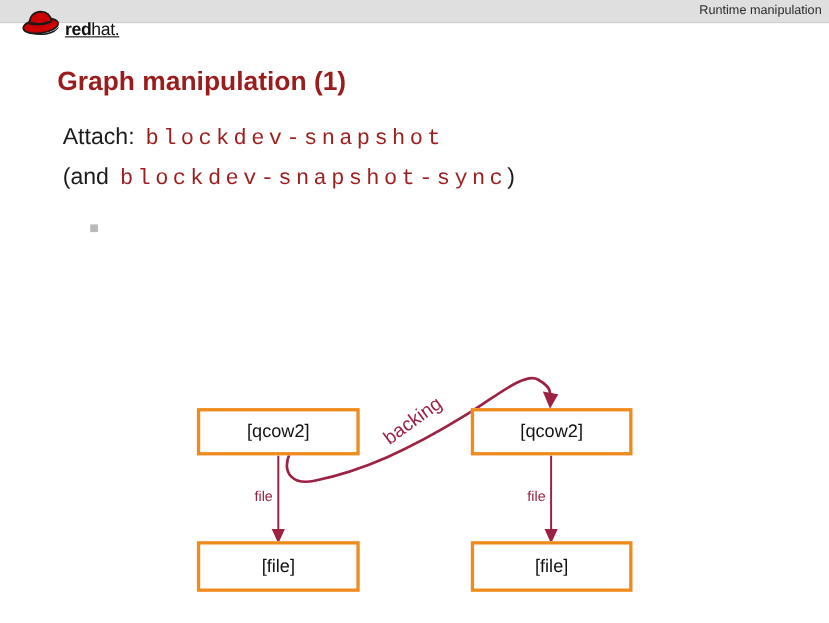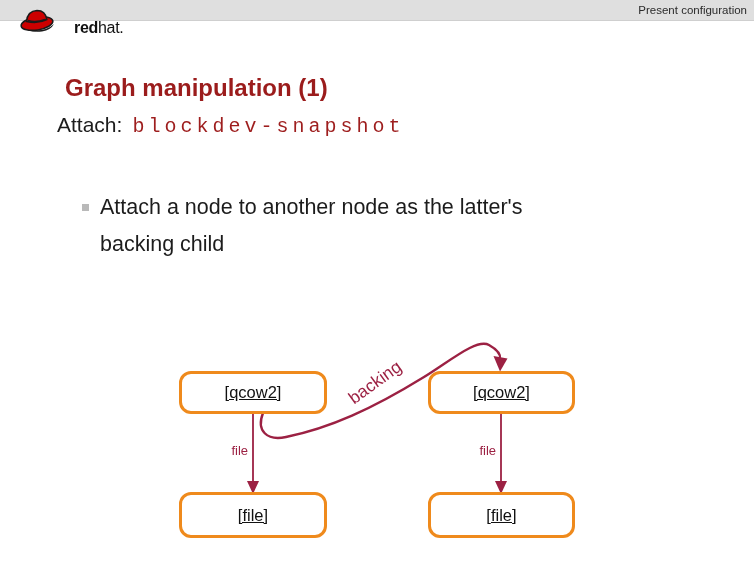--- a/index.html
+++ b/index.html
@@ -12,81 +12,78 @@
        font-family:"Liberation Sans",sans-serif;position:relative;}
   .slide{position:absolute;inset:0;}
   
   .topbar{position:absolute;left:0;top:0;width:754px;height:20px;
           background:var(--topbar-bg);border-bottom:1px solid #cfcfcf;
           text-align:right;line-height:20px;font-size:11.5px;color:var(--topbar-text);}
   .topbar span{padding-right:7px;}
   
   .logo{position:absolute;left:18px;top:5px;height:30px;display:flex;align-items:flex-end;}
   .logo svg{width:38px;height:28px;display:block;}
-  .logo-text{font-size:16px;color:#111;margin-left:18px;line-height:15px;letter-spacing:-0.3px;}
+  .logo-text{font-size:16px;color:#111;margin-left:3px;line-height:15px;letter-spacing:-0.3px;text-decoration:underline;}
   .logo-text b{font-weight:800;}
   .logo-text i{font-style:normal;font-weight:500;}
   
-  .title{position:absolute;left:52px;top:61px;margin:13px;font-size:24px;font-weight:700;
+  .title{position:absolute;left:52px;top:61px;margin:0;font-size:24px;font-weight:700;
          color:var(--accent-red);}
   
   .para{position:absolute;left:57px;top:108px;font-size:21px;color:var(--text-black);
         line-height:34px;}
   .code{font-family:"Liberation Mono","DejaVu Sans Mono",monospace;font-size:20px;
         letter-spacing:4px;color:var(--code-red);}
   .gap{display:inline-block;width:10px;}
   
   .bullet-sq{position:absolute;left:82px;top:204px;width:7px;height:7px;
              background:var(--bullet-gray);}
   .btext{position:absolute;left:100px;top:189px;font-size:21.5px;color:var(--text-black);
          line-height:37px;}
   
   .edges{position:absolute;left:0;top:0;width:754px;height:566px;pointer-events:none;}
   .node{position:absolute;background:#fff;border:3.5px solid var(--box-orange);
-        border-radius:12px;box-sizing:border-box;display:flex;align-items:center;
-        justify-content:center;font-size:16.5px;color:#111;text-decoration:underline;}
+        border-radius:0;box-sizing:border-box;display:flex;align-items:center;
+        justify-content:center;font-size:16.5px;color:#111;}
   .n-lt{left:179px;top:371px;width:148px;height:43px;}
   .n-rt{left:428px;top:371px;width:147px;height:43px;}
   .n-lb{left:179px;top:492px;width:148px;height:46px;}
   .n-rb{left:428px;top:492px;width:147px;height:46px;}
   .edge-label{position:absolute;color:var(--arrow-maroon);font-size:13px;}
   .lbl-file-left{left:206px;top:443px;width:42px;text-align:right;}
   .lbl-file-right{left:454px;top:443px;width:42px;text-align:right;}
   .lbl-backing{left:345px;top:372px;font-size:17.5px;transform:rotate(-36deg);}
 </style>
 </head>
 <body>
 
 <div class="slide">
 
   <div class="topbar">
-    <span>Present configuration</span>
+    <span>Runtime manipulation</span>
   </div>
 
   <div class="logo">
     <svg viewBox="0 0 38 28">
       <path d="M3 20 Q12 26 24 24.5 Q33 23 36 17 Q29 23.5 18 23.5 Q8 23.5 3 20 Z" fill="#1a1a1a"></path>
       <ellipse cx="19" cy="16.5" rx="16" ry="6.5" fill="#cc0000" stroke="#1a1a1a" stroke-width="1.6" transform="rotate(-9 19 16.5)"></ellipse>
       <path d="M8.5 14.5 Q9.5 4 19 3.5 Q27.5 3.5 28.8 12.5 Q20 17 8.5 14.5 Z" fill="#cc0000" stroke="#1a1a1a" stroke-width="1.6"></path>
       <path d="M10 13.5 Q18 16 27 12.5" fill="none" stroke="#1a1a1a" stroke-width="1.4"></path>
     </svg>
     <span class="logo-text"><b>red</b><i>hat.</i></span>
   </div>
 
   <h1 class="title">Graph manipulation (1)</h1>
 
   <div class="para">
     <div><span>Attach:</span><span class="gap"></span><span class="code">blockdev-snapshot</span></div>
+    <div><span>(and</span><span class="gap"></span><span class="code">blockdev-snapshot-sync</span><span>)</span></div>
   </div>
 
   <span class="bullet-sq"></span>
-  <div class="btext">
-    <div>Attach a node to another node as the latter's</div>
-    <div>backing child</div>
-  </div>
 
   <svg class="edges" viewBox="0 0 754 566">
     <path d="M263 413 C256 431 267 441 286 437 C330 428 372 409 424 377 C450 361 477 338 489 345 C497 349.5 501 354 500 359" fill="none" stroke="#9c2143" stroke-width="2.4" stroke-linecap="round"></path>
     <path d="M493.5 356 L507.5 358.5 L500 371.5 Z" fill="#9c2143"></path>
     <line x1="253" y1="414" x2="253" y2="482" stroke="#9c2143" stroke-width="1.8"></line>
     <path d="M247 481 L259 481 L253 494 Z" fill="#9c2143"></path>
     <line x1="501" y1="414" x2="501" y2="482" stroke="#9c2143" stroke-width="1.8"></line>
     <path d="M495 481 L507 481 L501 494 Z" fill="#9c2143"></path>
   </svg>
 

